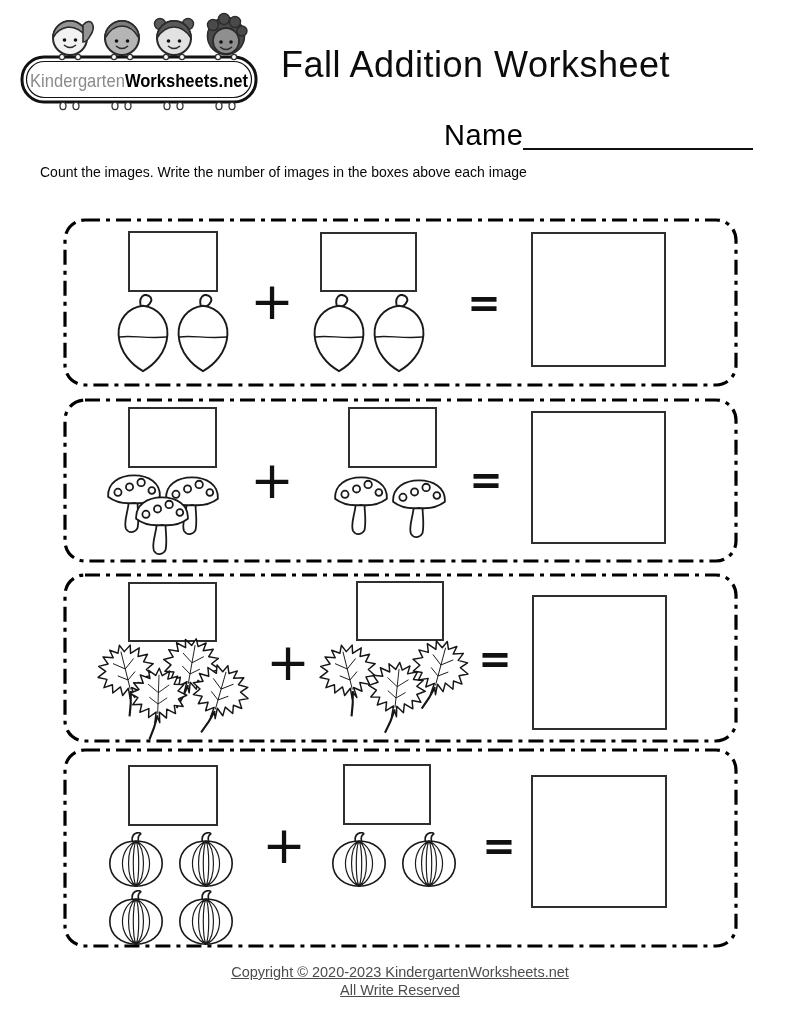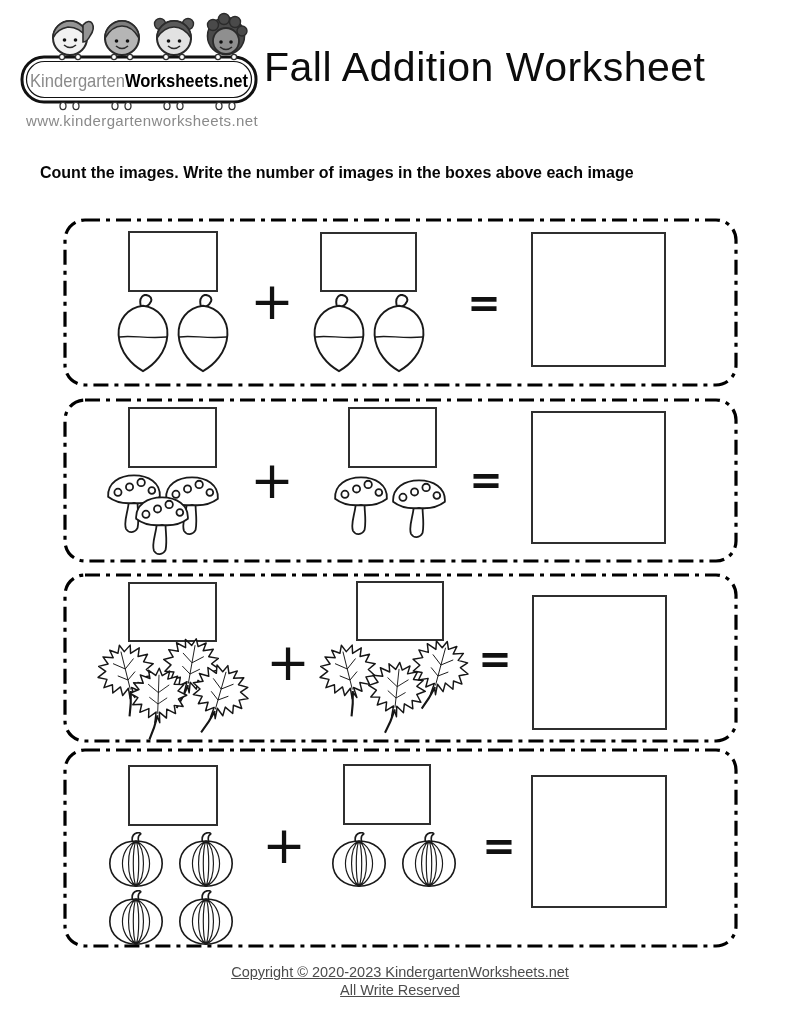--- a/index.html
+++ b/index.html
@@ -3,28 +3,28 @@
 <meta charset="utf-8">
 <style>
   html,body{margin:0;padding:0;background:#fff;}
   .page{position:relative;width:800px;height:1035px;background:#fff;
         font-family:"Liberation Sans",sans-serif;overflow:hidden;color:#000;}
 
   
   .logo-wrap{position:absolute;left:18px;top:4px;width:245px;height:112px;}
   .site-url{position:absolute;left:24px;top:112px;width:236px;text-align:center;
             font-size:15px;letter-spacing:.4px;color:#8a8a8a;}
-  .page-title{position:absolute;left:264px;top:44px;width:320px;
-              font-size:41px;letter-spacing:.5px;color:#0c0c0c;white-space:nowrap;}
+  .page-title{position:absolute;left:281px;top:44px;width:320px;
+              font-size:36px;letter-spacing:.5px;color:#0c0c0c;white-space:nowrap;}
   .name-row{position:absolute;left:444px;top:120px;display:flex;align-items:flex-end;}
   .name-label{font-size:29px;letter-spacing:.5px;line-height:30px;}
   .name-line{width:230px;height:28px;border-bottom:2px solid #111;}
 
-  .instructions{position:absolute;left:40px;top:157px;font-size:16px;line-height:31px;
-                color:#060606;font-weight:700;}
+  .instructions{position:absolute;left:40px;top:157px;font-size:14px;line-height:31px;
+                color:#060606;font-weight:400;}
   .instructions div{white-space:nowrap;}
 
   
   .row{position:absolute;left:63px;width:675px;}
   .row-border{position:absolute;left:0;top:0;}
   .abox{position:absolute;background:#fff;border:2px solid #2f2f2f;box-sizing:border-box;}
   .op{position:absolute;width:46px;height:48px;display:flex;align-items:center;
       justify-content:center;color:#111;font-family:"DejaVu Sans",sans-serif;}
   .op.plus{font-size:52px;font-weight:400;}
   .op.equals{font-size:40px;font-weight:700;}
@@ -131,24 +131,27 @@
         <ellipse cx="58" cy="102" rx="3" ry="3.6"></ellipse>
       <ellipse cx="97" cy="102" rx="3" ry="3.6"></ellipse>
         <ellipse cx="110" cy="102" rx="3" ry="3.6"></ellipse>
       <ellipse cx="149" cy="102" rx="3" ry="3.6"></ellipse>
         <ellipse cx="162" cy="102" rx="3" ry="3.6"></ellipse>
       <ellipse cx="201" cy="102" rx="3" ry="3.6"></ellipse>
         <ellipse cx="214" cy="102" rx="3" ry="3.6"></ellipse>
     </g>
   </svg>
 
-  <div class="site-url">www.kindergartenworksheets.net</div>
 
   <div class="page-title">Fall Addition Worksheet</div>
 
+  <div class="name-row">
+    <span class="name-label">Name</span>
+    <span class="name-line"></span>
+  </div>
 
   <div class="instructions">
     <div>Count the images. Write the number of images in the boxes above each image</div>
   </div>
 
   <div class="row" style="top:218px;height:169px;">
     <svg class="row-border" width="675" height="169">
       <rect x="2" y="2" width="671" height="165" rx="20" fill="none" stroke="#000" stroke-width="3.2" stroke-dasharray="15 6 4 6"></rect>
     </svg>
     <div class="abox" style="left:65px;top:13px;width:90px;height:61px"></div>

